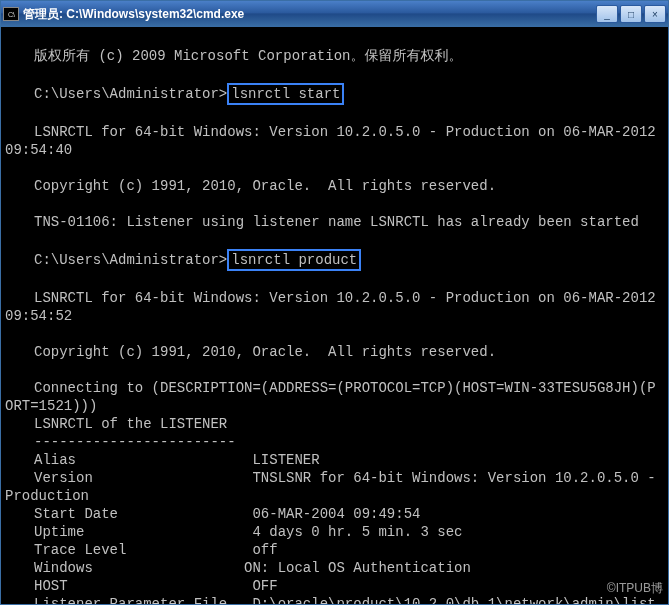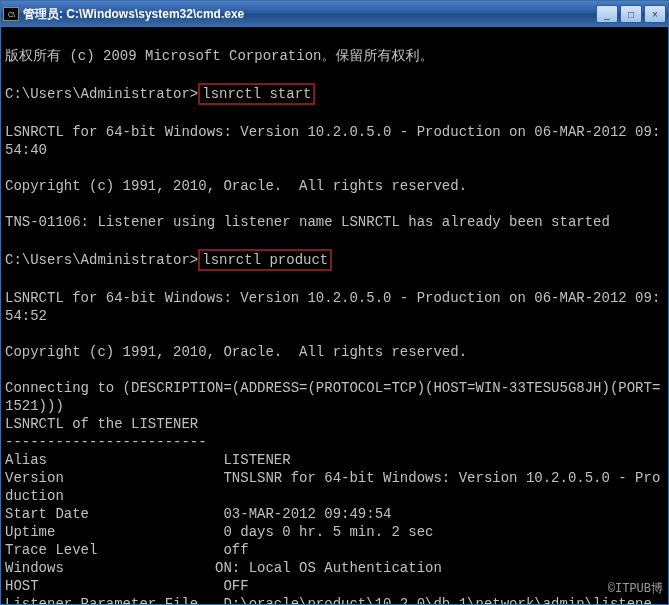--- a/index.html
+++ b/index.html
@@ -73,33 +73,34 @@
       font-family: 'NSimSun', 'SimSun', 'Courier New', monospace;
       font-size: 14px;
       line-height: 18px;
       white-space: pre;
       overflow: hidden;
       letter-spacing: 0px;
     }
     .console .line {
       white-space: pre-wrap;
       word-break: break-all;
+      margin-left: 29px;
     }
     .hl {
-      border: 2px solid #7f1d1d;
+      border: 2px solid #3b82f6;
       padding: 0 2px;
       display: inline-block;
     }
     .watermark {
       position: absolute;
       bottom: 8px;
       right: 6px;
       color: rgba(255,255,255,0.6);
       font-size: 12px;
-      font-family: Liberation Mono, monospace;
+      font-family: Liberation Sans, sans-serif;
       pointer-events: none;
     }
   </style>
 </head>
 <body>
 
 <div class="window">
   <div class="titlebar">
     <span class="app-icon">C:\</span>
     <span class="title-text">管理员: C:\Windows\system32\cmd.exe</span>
@@ -125,22 +126,22 @@
 
 <span class="line">LSNRCTL for 64-bit Windows: Version 10.2.0.5.0 - Production on 06-MAR-2012 09:54:52</span>
 
 <span class="line">Copyright (c) 1991, 2010, Oracle.  All rights reserved.</span>
 
 <span class="line">Connecting to (DESCRIPTION=(ADDRESS=(PROTOCOL=TCP)(HOST=WIN-33TESU5G8JH)(PORT=1521)))</span>
 <span class="line">LSNRCTL of the LISTENER</span>
 <span class="line">------------------------</span>
 <span class="line">Alias                     LISTENER</span>
 <span class="line">Version                   TNSLSNR for 64-bit Windows: Version 10.2.0.5.0 - Production</span>
-<span class="line">Start Date                03-MAR-2012 09:49:54</span>
-<span class="line">Uptime                    0 days 0 hr. 5 min. 2 sec</span>
+<span class="line">Start Date                06-MAR-2004 09:49:54</span>
+<span class="line">Uptime                    4 days 0 hr. 5 min. 3 sec</span>
 <span class="line">Trace Level               off</span>
 <span class="line">Windows                  ON: Local OS Authentication</span>
 <span class="line">HOST                      OFF</span>
 <span class="line">Listener Parameter File   D:\oracle\product\10.2.0\db_1\network\admin\listener.ora</span>
 
 
 
 
   </div>
 </div>

